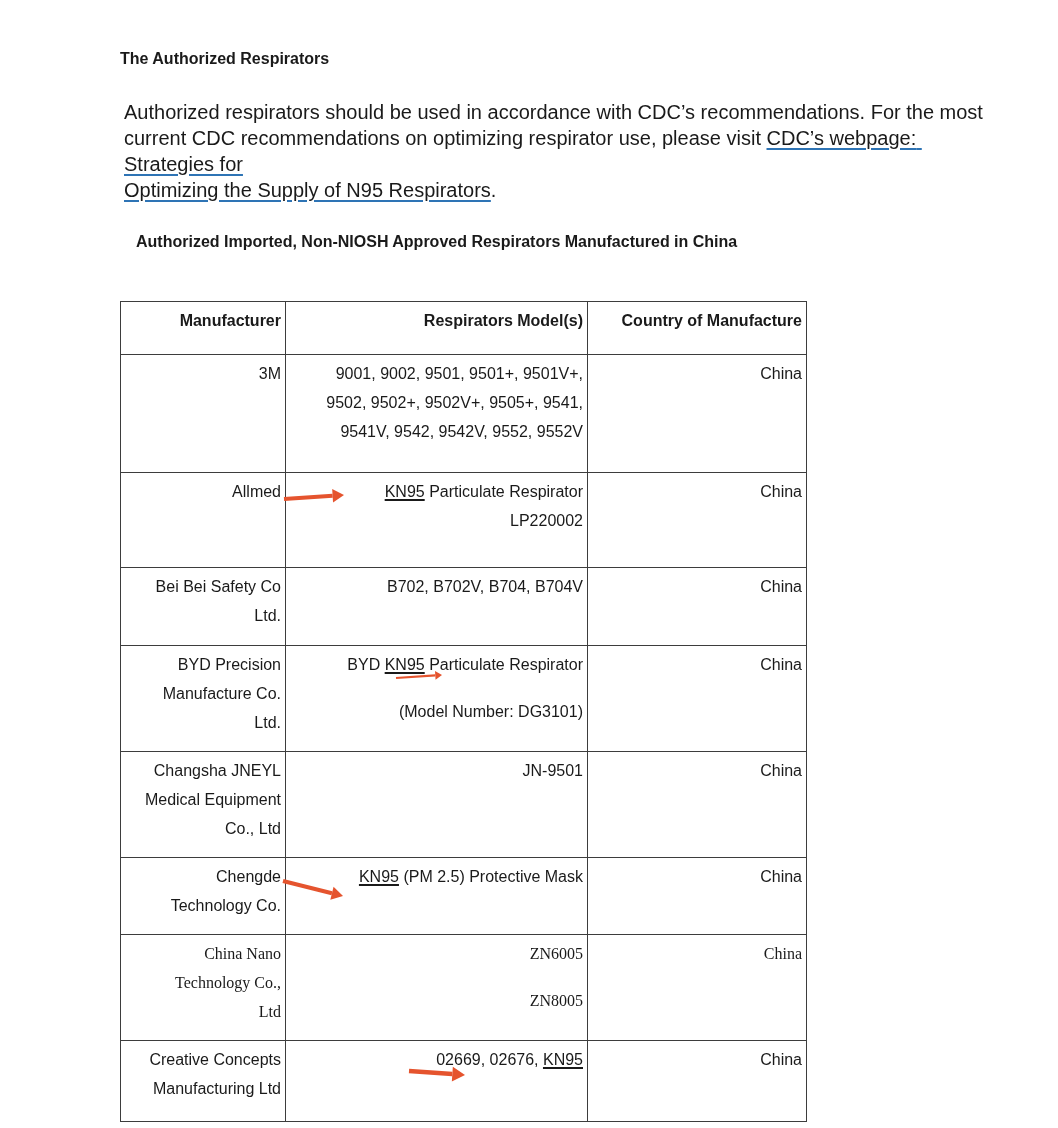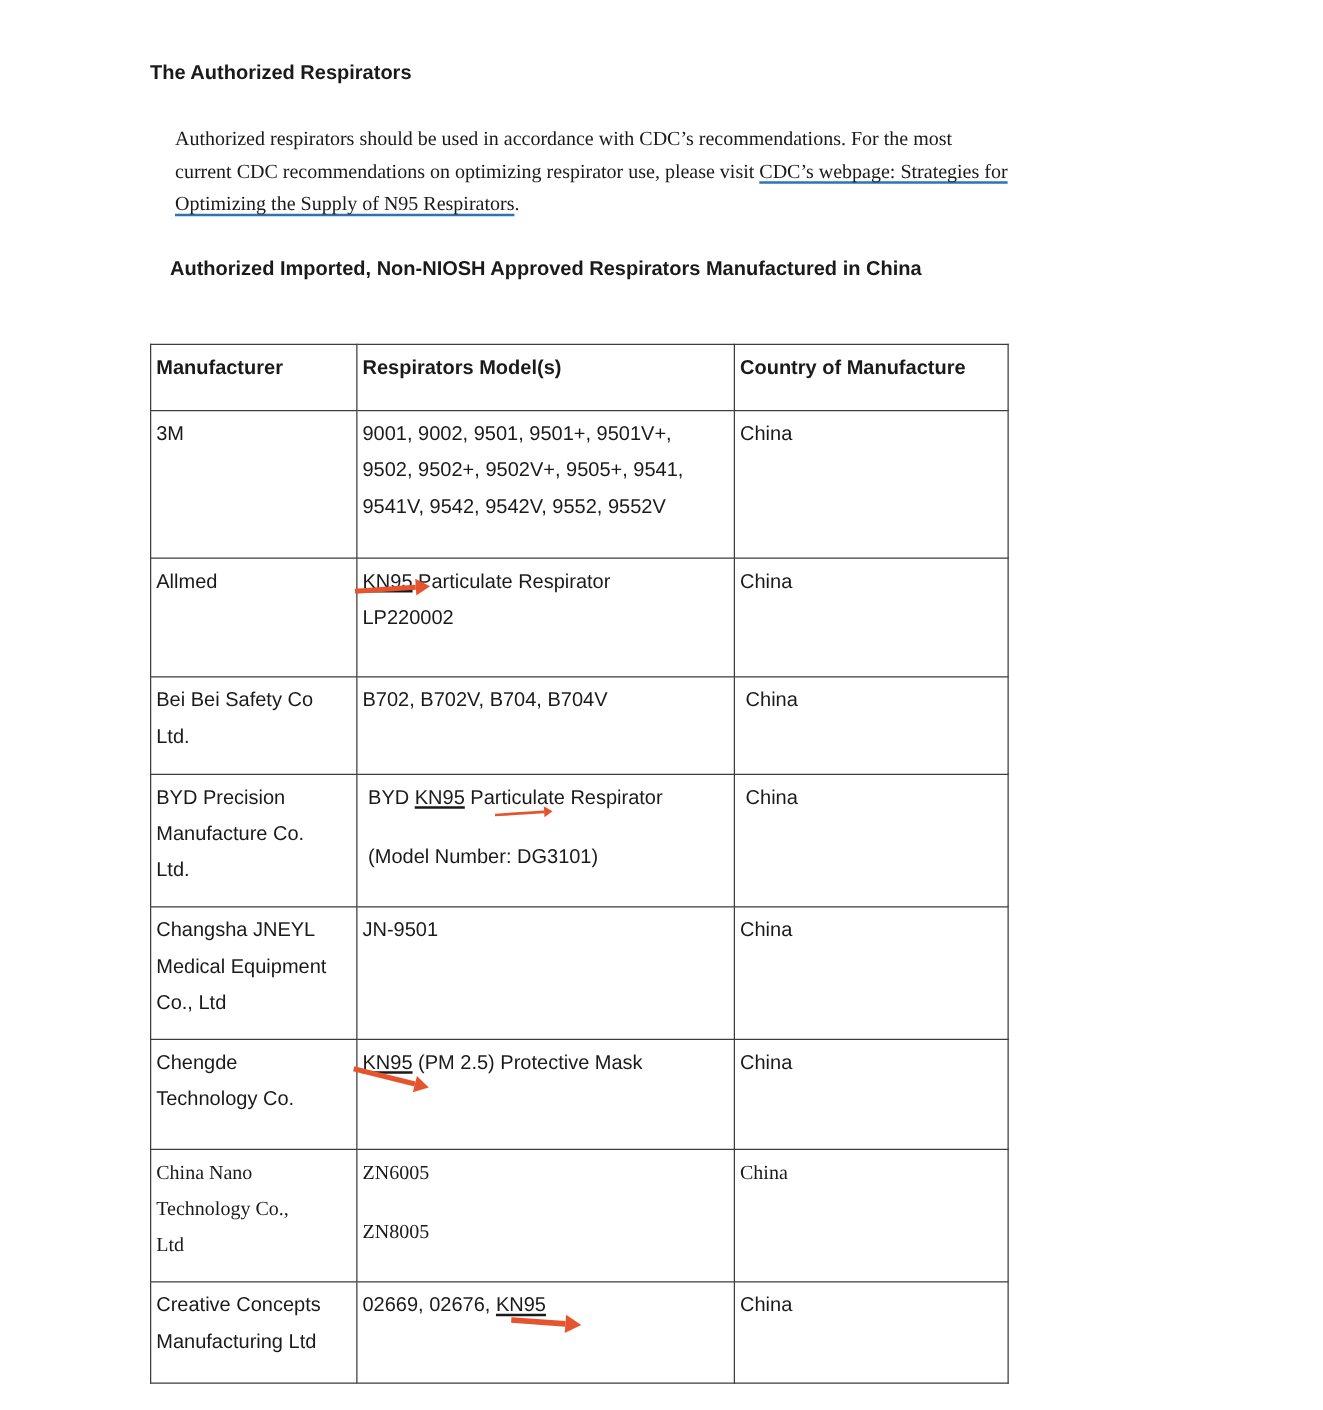--- a/index.html
+++ b/index.html
@@ -5,45 +5,45 @@
   :root{
     --text:#1a1a1a; --border:#3d3d3d; --link:#2e74b5; --arrow:#e5542e;
   }
   html,body{margin:0;padding:0;}
   body{
     width:1058px;height:1128px;background:#ffffff;overflow:hidden;
     font-family:"Liberation Sans", sans-serif;color:var(--text);
   }
   .page{padding:50px 0 0 120px;}
   h1.doc-title{font-size:16px;font-weight:700;margin:0;letter-spacing:0;}
-  .intro{margin:31px 0 0 20px;font-size:16px;line-height:26px;max-width:880px;font-family:Liberation Serif, serif;}
+  .intro{margin:31px 0 0 4px;font-size:20px;line-height:26px;max-width:880px;}
   .intro .line{display:block;white-space:pre-wrap;}
   a.doclink{
     color:inherit;cursor:pointer;
     text-decoration-line:underline;
     text-decoration-color:var(--link);
     text-decoration-thickness:1.5px;
     text-underline-offset:3px;
   }
   h2.section-heading{font-size:16px;font-weight:700;margin:30px 0 0 16px;}
   table.resp-table{
     border-collapse:collapse;table-layout:fixed;width:686px;margin-top:50px;
   }
   .resp-table th,.resp-table td{
-    border:1px solid var(--border);vertical-align:top;text-align:left;
+    border:1px solid var(--border);vertical-align:top;text-align:right;
     padding:4px 4px;font-size:16px;line-height:29px;overflow:visible;
   }
   .resp-table th{font-weight:700;}
   .resp-table thead tr{height:53px;}
   .resp-table tbody tr:nth-child(1){height:118px;}
   .resp-table tbody tr:nth-child(2){height:95px;}
   .resp-table tbody tr:nth-child(3){height:78px;margin-top:24px;}
   .resp-table tbody tr:nth-child(4){height:106px;}
   .resp-table tbody tr:nth-child(5){height:106px;}
-  .resp-table tbody tr:nth-child(6){height:88px;}
+  .resp-table tbody tr:nth-child(6){height:77px;}
   .resp-table tbody tr:nth-child(7){height:106px;font-family:Liberation Serif, serif;}
   .resp-table tbody tr:nth-child(8){height:81px;}
   .resp-table td{position:relative;}
   .cl{white-space:pre-wrap;}
   .spaced{margin-top:18px;}
   .kn-underline{
     text-decoration-line:underline;
     text-decoration-thickness:1.5px;
     text-underline-offset:2px;
     margin-top:10px;

